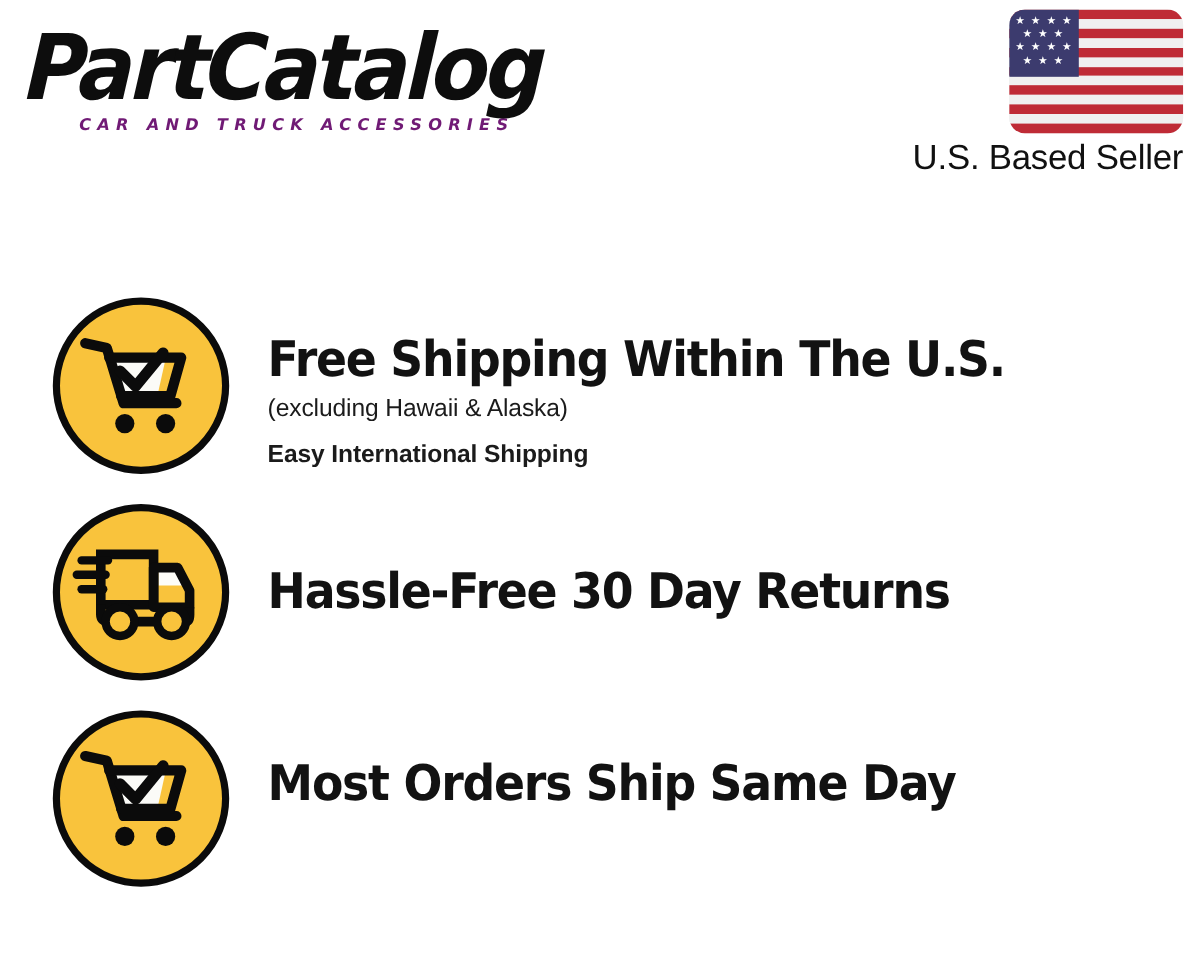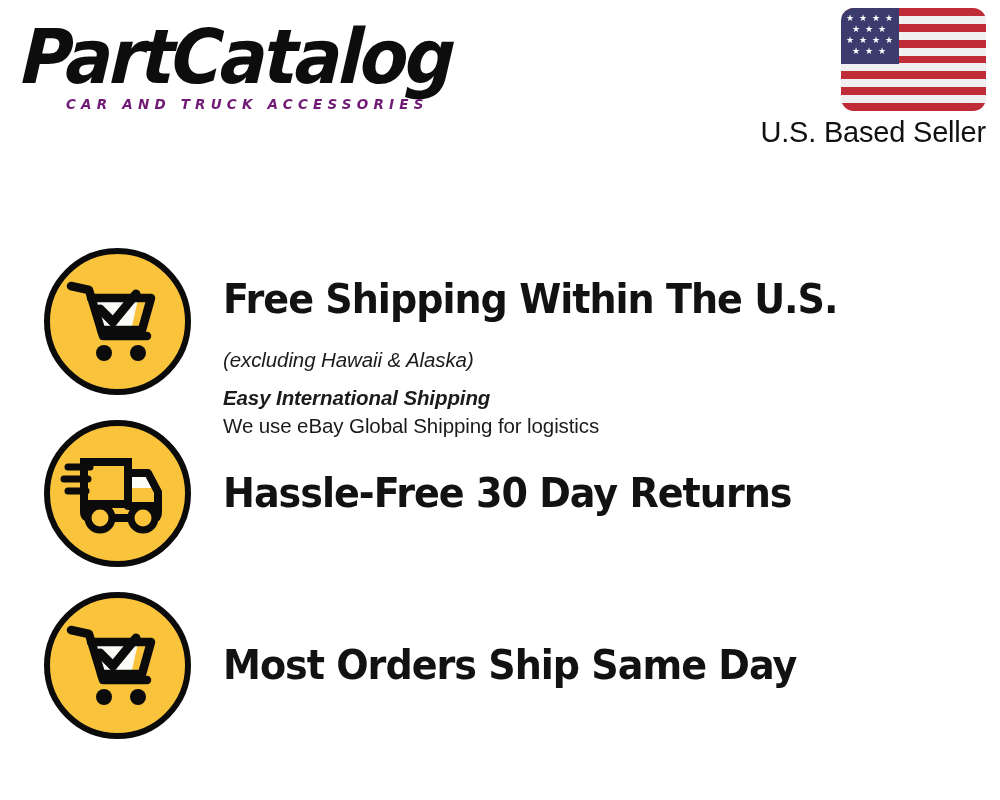--- a/index.html
+++ b/index.html
@@ -98,32 +98,32 @@
     font-size: 41px;
     line-height: 46px;
     letter-spacing: -1.1px;
     color: #121212;
     transform: scaleX(0.93);
     transform-origin: left center;
     white-space: nowrap;
   }
   .r1 .feature-text { top: 28px; }
   .r2 .feature-text { top: 50px; }
-  .r3 .feature-text { top: 50px; }
+  .r3 .feature-text { top: 38px; }
 
   .sub-line {
     font-size: 20.5px;
     line-height: 28px;
     color: #1b1b1b;
     white-space: nowrap;
     letter-spacing: -0.1px;
   }
   .sub-line.gap { margin-top: 10px; }
-  .sub-line.bold { font-weight: bold; font-style: italic; }
-  .sub-line.first { margin-top: 24px; font-style: italic; }
+  .sub-line.bold { font-weight: bold; }
+  .sub-line.first { margin-top: 5px; }
 </style>
 </head>
 <body>
 
 <div class="header">
 
   <div class="logo-block">
     <div class="logo-word">PartCatalog</div>
     <div class="logo-tagline">CAR AND TRUCK ACCESSORIES</div>
   </div>
@@ -174,21 +174,20 @@
         <path d="M41,44 L101,44 L92,76 L51,76" fill="none" stroke="#0b0b0b" stroke-width="8.5" stroke-linecap="round" stroke-linejoin="round"></path>
         <path d="M50,55 L63,68 L86,40" fill="none" stroke="#0b0b0b" stroke-width="9" stroke-linecap="round" stroke-linejoin="round"></path>
         <circle cx="54" cy="99" r="8" fill="#0b0b0b"></circle>
         <circle cx="88" cy="99" r="8" fill="#0b0b0b"></circle>
       </svg>
     </div>
     <div class="feature-text">
       <div class="feature-heading">Free Shipping Within The U.S.</div>
       <div class="sub-line first">(excluding Hawaii &amp; Alaska)</div>
       <div class="sub-line bold gap">Easy International Shipping</div>
-      <div class="sub-line">We use eBay Global Shipping for logistics</div>
     </div>
   </div>
 
   <div class="feature-row r2">
     <div class="icon-circle">
       <svg width="135" height="135" viewBox="0 0 135 135">
         <polygon points="82,46 99,46 104,62 82,62" fill="#fdfdf8"></polygon>
         <path d="M34,36 L78,36 L78,78 L34,78 Z" fill="none" stroke="#0b0b0b" stroke-width="8"></path>
         <path d="M78,47 L98,47 L108,66 L108,80 L78,80 Z" fill="none" stroke="#0b0b0b" stroke-width="8" stroke-linejoin="round"></path>
         <path d="M34,78 L34,86 Q34,92 41,92 L104,92 Q108,92 108,86 L108,80" fill="none" stroke="#0b0b0b" stroke-width="8" stroke-linejoin="round"></path>

